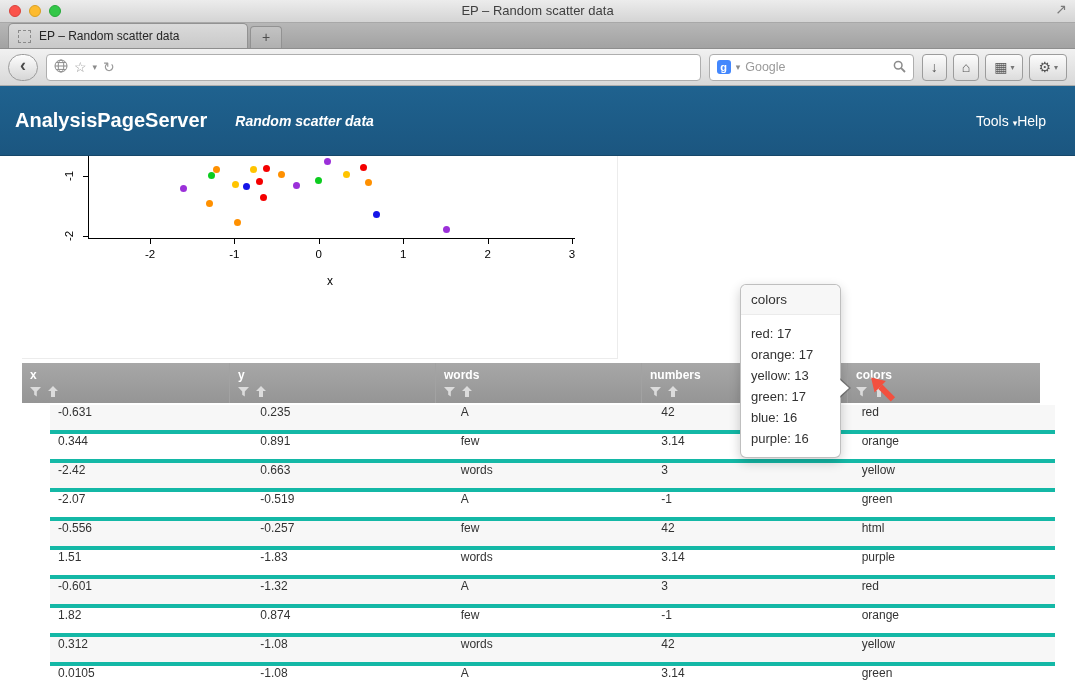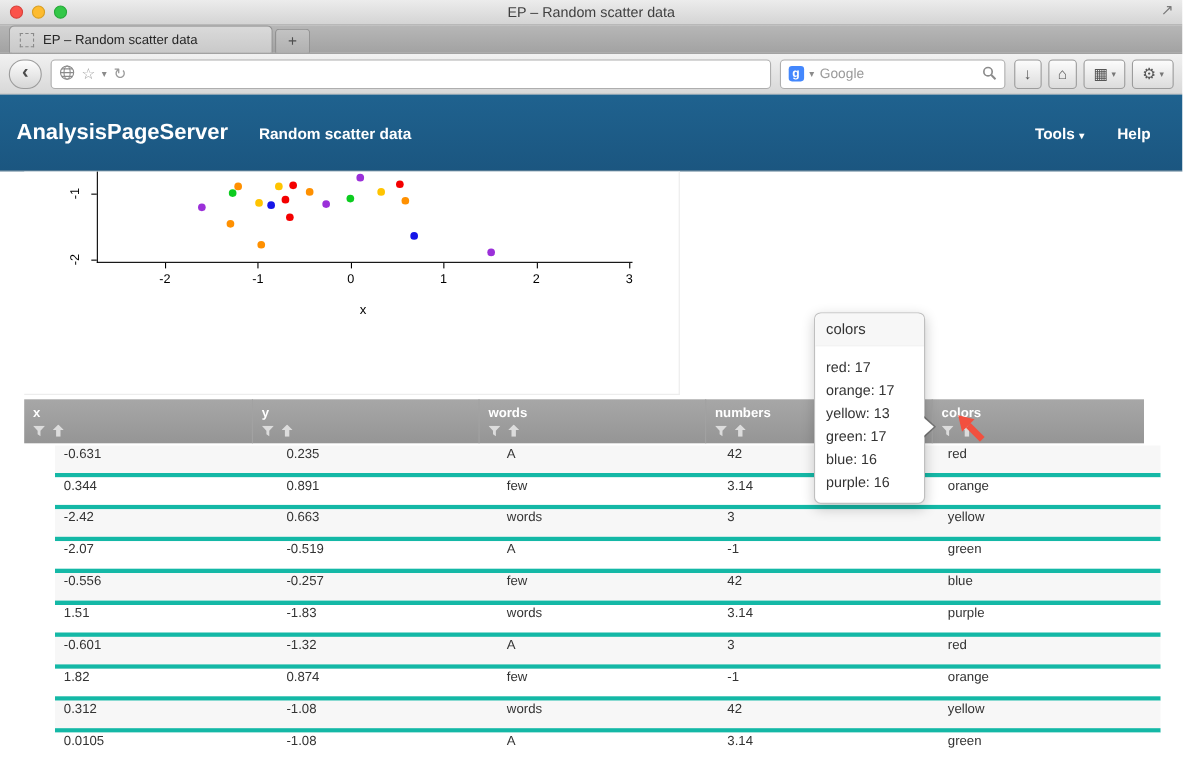--- a/index.html
+++ b/index.html
@@ -57,23 +57,23 @@
             background:linear-gradient(#fcfcfc,#dcdcdc); display:flex; align-items:center;
             justify-content:center; color:#555; font-size:14px; gap:3px;
             box-sizing:border-box; padding:0 8px; }
   .tb-btn .caret { font-size:8px; color:#777; }
 
   
   .site-navbar { height:70px; background:linear-gradient(#1f628f,#1b5680);
                  border-bottom:1px solid #164769; display:flex; align-items:center;
                  padding:0 15px; box-sizing:border-box; color:#fff; }
   .brand { font-size:20px; color:#fff;font-weight:bold; }
-  .page-link { margin-left:28px; font-size:14px; font-weight:bold; color:#fff; }
-  .nav-right { margin-left:auto; display:flex; align-items:center; gap:30px;
-               padding-right:14px; font-size:14px; font-weight:bold; color:#fff; }
+  .page-link { margin-left:28px; font-size:14px; font-weight:bold; color:#fff;font-style:italic; }
+  .nav-right { margin-left:auto; display:flex; align-items:center; 
+               padding-right:14px; font-size:14px; font-weight:normal; color:#fff; }
   .nav-caret { font-size:9px; margin-left:4px; }
 
   
   .content { position:relative; width:1075px; height:530px; background:#fff; }
 
   
   .plot-panel { position:absolute; left:22px; top:0; width:595px; height:202px;
                 border-right:1px solid #ececec; border-bottom:1px solid #ececec;
                 background:#fff; }
   .y-axis { position:absolute; left:66px; top:0; width:1px; height:83px; background:#000; }
@@ -369,21 +369,21 @@
             <div class="td" style="width: 206px;">-0.519</div>
             <div class="td" style="width: 206px;">A</div>
             <div class="td" style="width: 206px;">-1</div>
             <div class="td" style="width: 207px;">green</div>
           </div>
           <div class="trow odd">
             <div class="td" style="width: 208px;">-0.556</div>
             <div class="td" style="width: 206px;">-0.257</div>
             <div class="td" style="width: 206px;">few</div>
             <div class="td" style="width: 206px;">42</div>
-            <div class="td" style="width: 207px;">blue</div>
+            <div class="td" style="width: 207px;">html</div>
           </div>
           <div class="trow even">
             <div class="td" style="width: 208px;">1.51</div>
             <div class="td" style="width: 206px;">-1.83</div>
             <div class="td" style="width: 206px;">words</div>
             <div class="td" style="width: 206px;">3.14</div>
             <div class="td" style="width: 207px;">purple</div>
           </div>
           <div class="trow odd">
             <div class="td" style="width: 208px;">-0.601</div>

